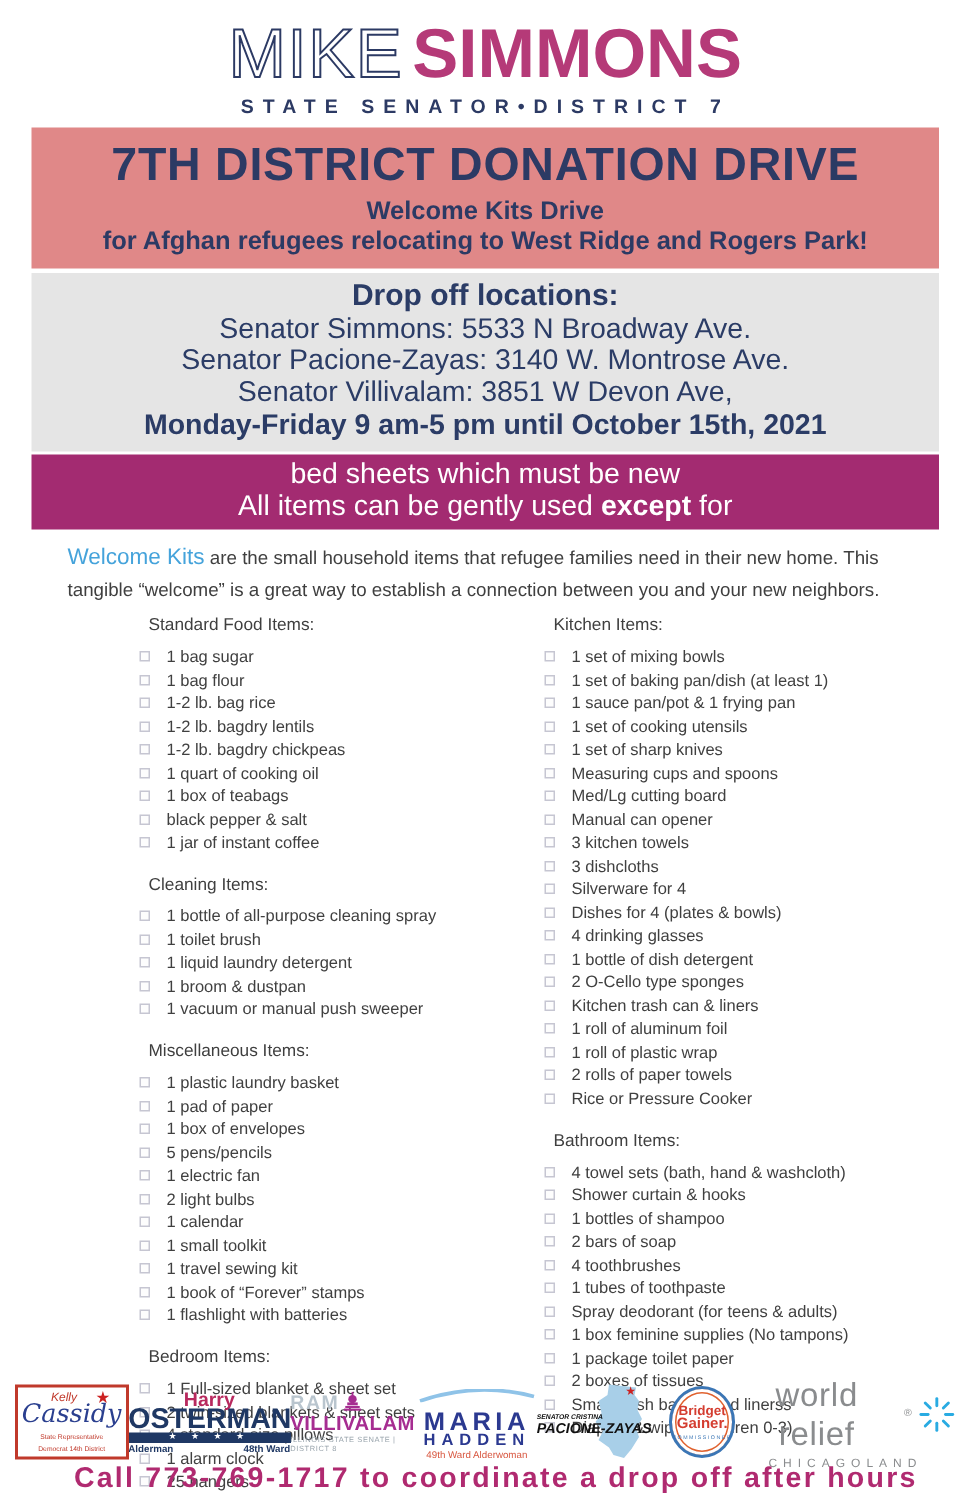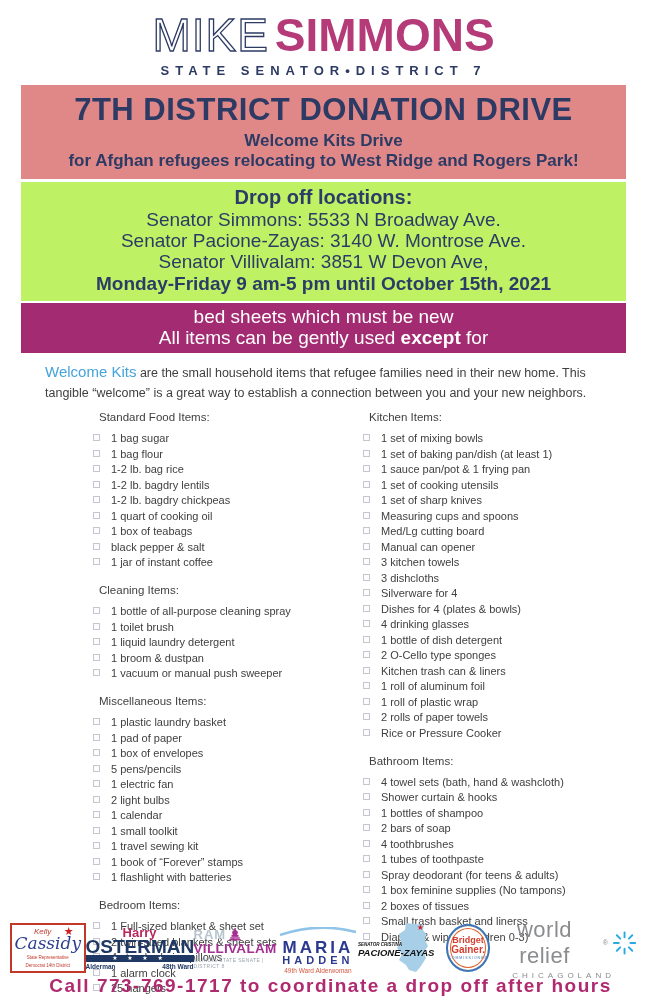--- a/index.html
+++ b/index.html
@@ -15,21 +15,21 @@
   .logo-simmons { font-size:46px; font-weight:800; color:#b53a78; letter-spacing:0px; margin-left:6px; }
   .logo-sub { margin-top:1px; font-size:13px; font-weight:700; color:#2c3a64; letter-spacing:6px; }
 
   
   .banner-salmon { margin:7px 21px 0 21px; background:#e08888; color:#2c3a64; text-align:center; padding:7px 4px 8px 4px; }
   .banner-title { font-size:31px; font-weight:800; letter-spacing:0.5px; }
   .banner-sub1 { font-size:17px; font-weight:700; margin-top:3px; }
   .banner-sub2 { font-size:17px; font-weight:700; }
 
   
-  .banner-teal { margin:3px 21px 0 21px; background:#bef264; color:#2b3c66; text-align:center; padding:4px 4px 6px 4px; }
+  .banner-teal { margin:3px 21px 0 21px; background:#e5e5e5; color:#2b3c66; text-align:center; padding:4px 4px 6px 4px; }
   .teal-heading { font-size:20px; font-weight:700; }
   .teal-line { font-size:19px; font-weight:400; line-height:21px; }
   .teal-hours { font-size:19px; font-weight:700; margin-top:1px; }
 
   
   .banner-magenta { margin:2px 21px 0 21px; background:#a32b71; color:#ffffff; text-align:center; padding:3px 4px 5px 4px; }
   .magenta-line { font-size:19px; line-height:21px; }
   .magenta-bold { font-weight:700; }
 
   
@@ -365,20 +365,24 @@
           <span class="checkbox"></span>
           <span class="check-label">1 tubes of toothpaste</span>
         </div>
         <div class="check-row">
           <span class="checkbox"></span>
           <span class="check-label">Spray deodorant (for teens &amp; adults)</span>
         </div>
         <div class="check-row">
           <span class="checkbox"></span>
           <span class="check-label">1 box feminine supplies (No tampons)</span>
+        </div>
+        <div class="check-row">
+          <span class="checkbox"></span>
+          <span class="check-label">1 package  toilet paper</span>
         </div>
         <div class="check-row">
           <span class="checkbox"></span>
           <span class="check-label">2 boxes of tissues</span>
         </div>
         <div class="check-row">
           <span class="checkbox"></span>
           <span class="check-label">Small trash basket and linerss</span>
         </div>
         <div class="check-row">

